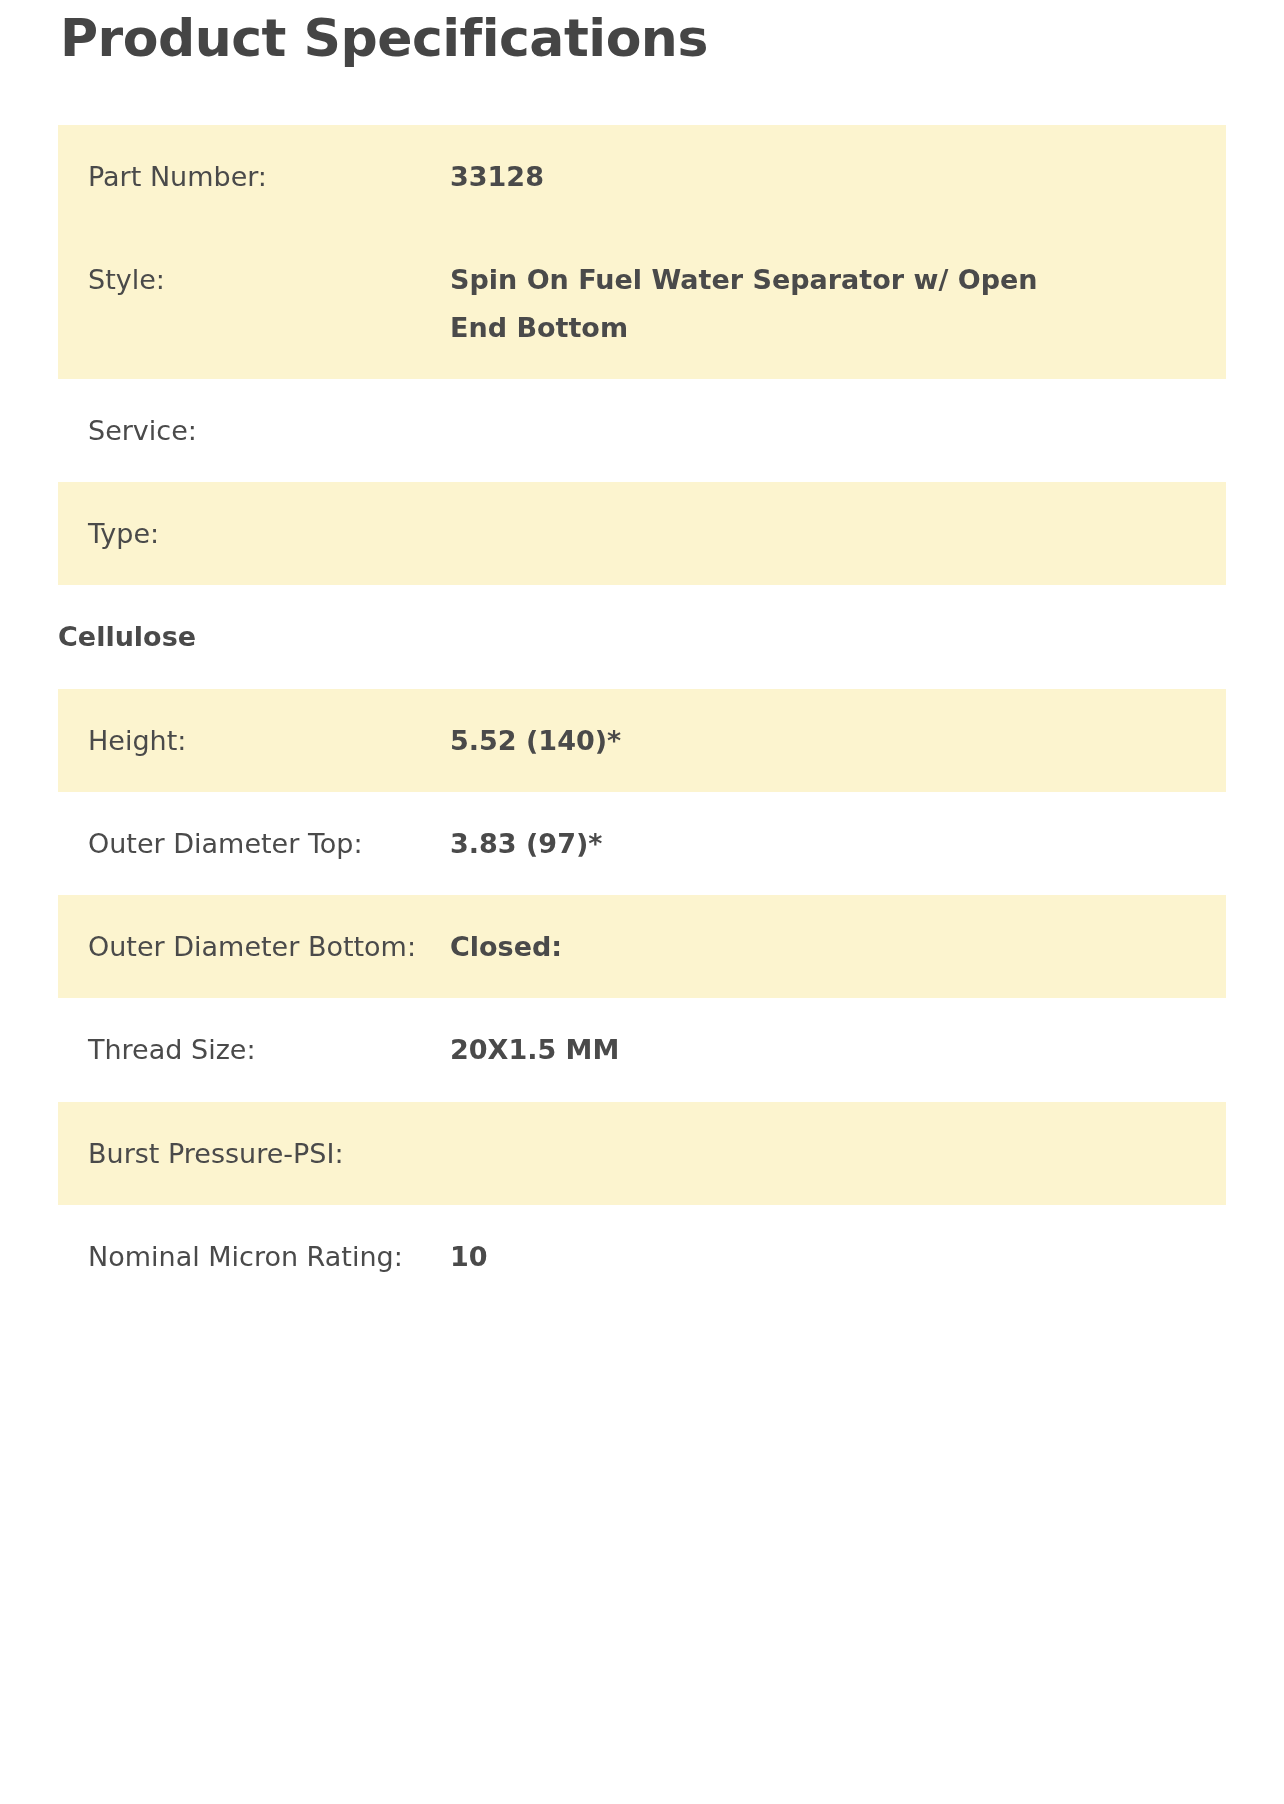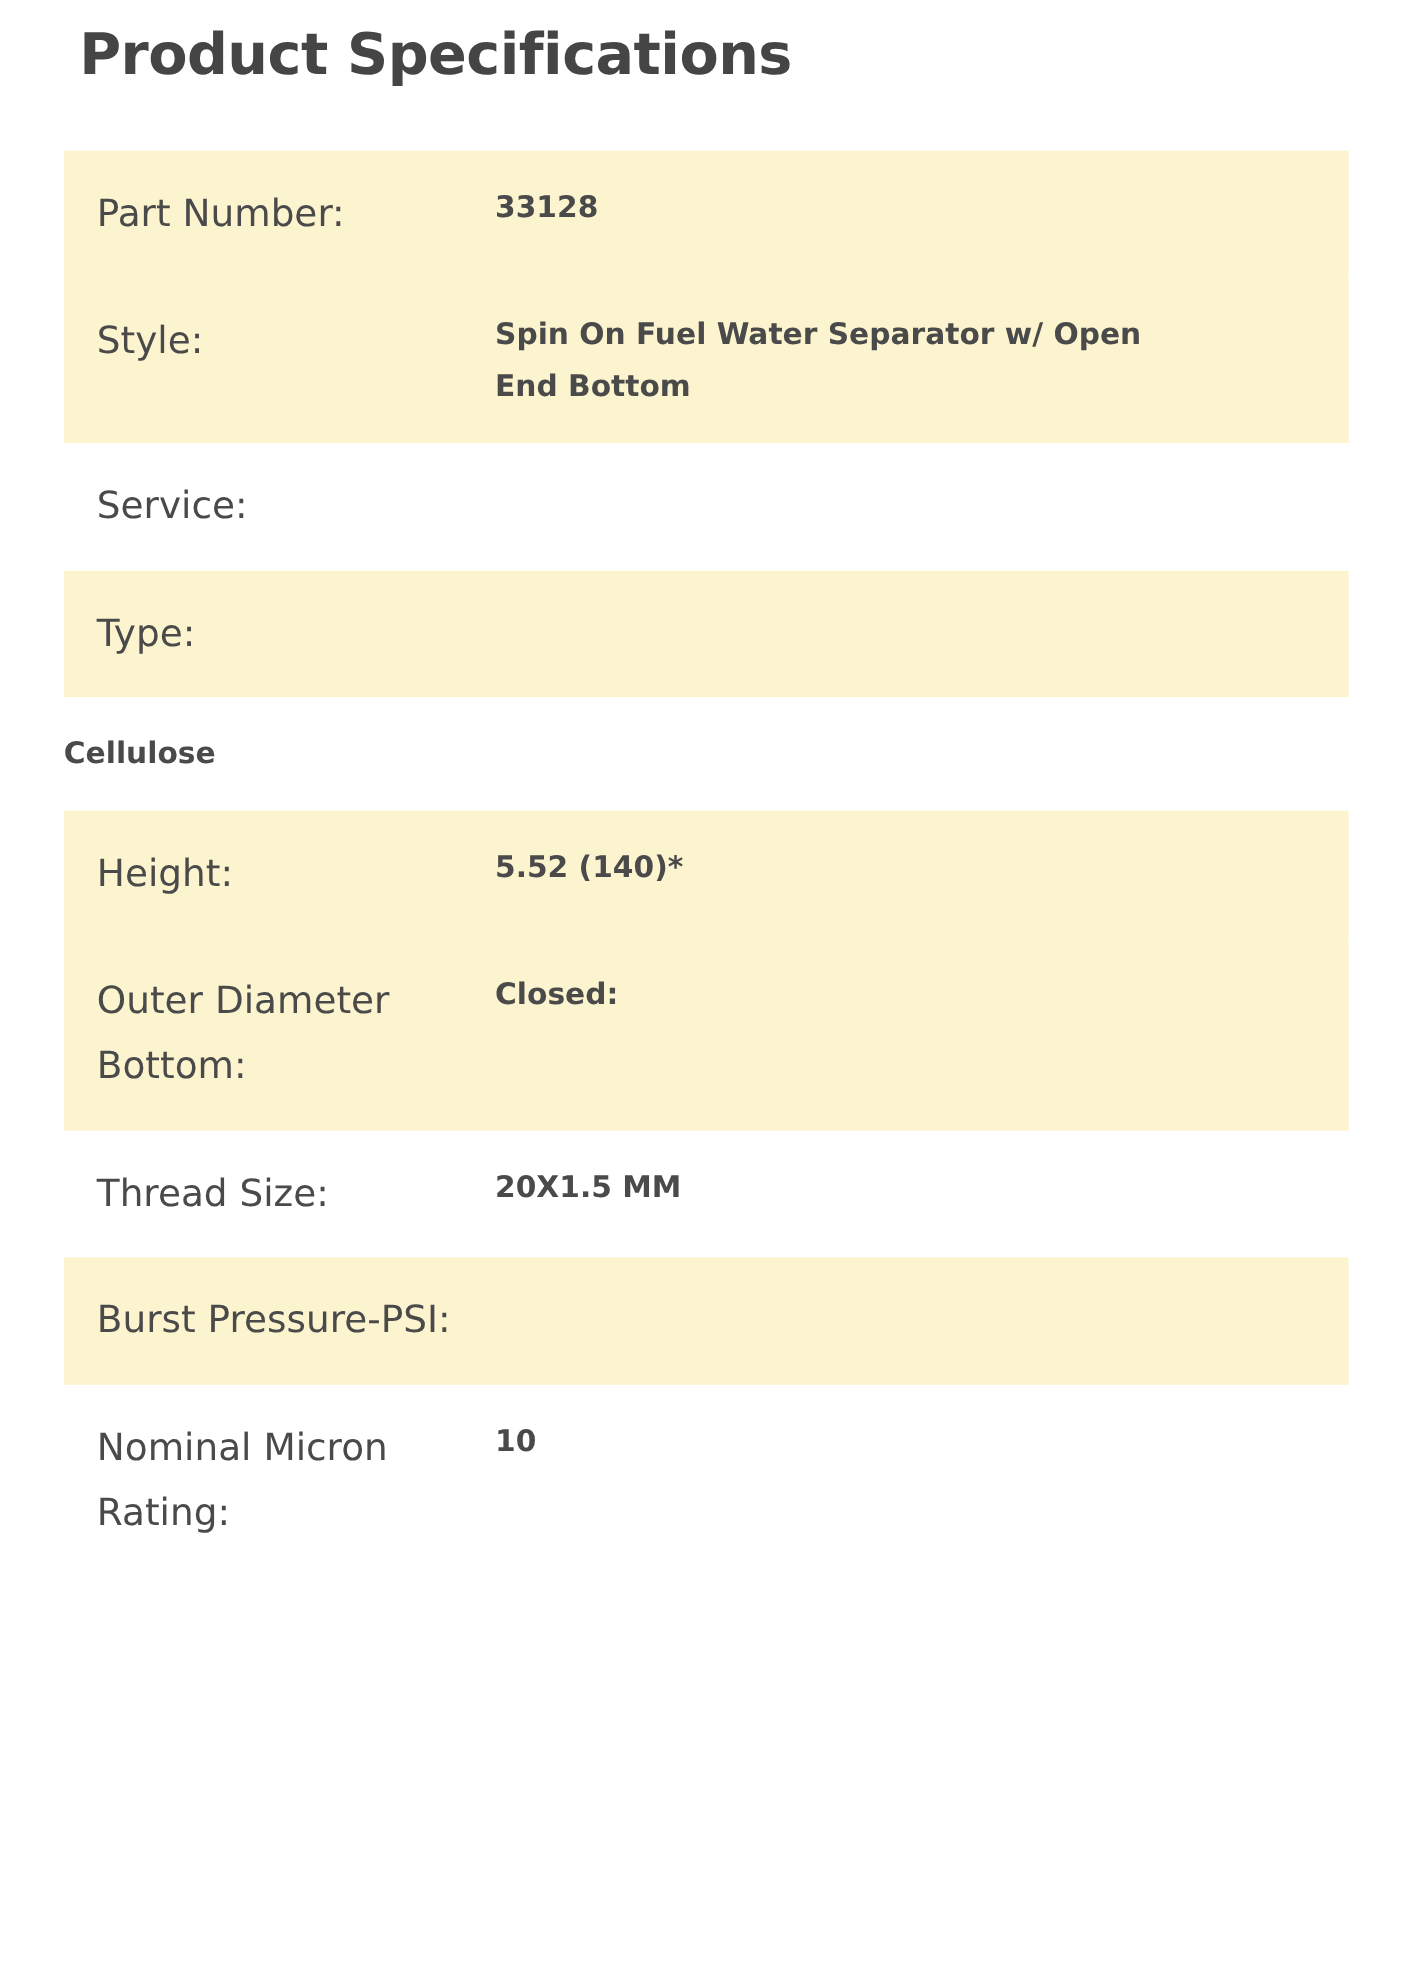--- a/index.html
+++ b/index.html
@@ -16,21 +16,21 @@
   .page {
     width: 1284px;
     box-sizing: border-box;
     padding: 0 0 40px 0;
   }
   .page-title {
     font-size: 52px;
     font-weight: bold;
     color: #454545;
     letter-spacing: -0.5px;
-    margin: 12px;
+    margin: 0;
     padding: 6px 0 0 60px;
     line-height: 1.25;
   }
   .spec-table {
     margin-top: 54px;
     width: 1168px;
     margin-left: 58px;
     border-collapse: collapse;
   }
   .spec-row {
@@ -42,21 +42,21 @@
     background: #fcf4cf;
   }
   .spec-row.plain {
     background: #ffffff;
   }
   .spec-label {
     width: 392px;
     min-width: 392px;
     box-sizing: border-box;
     padding: 28px 0 28px 30px;
-    font-size: 34px;
+    font-size: 27px;
     line-height: 1.75;
     color: #4a4a4a;
     font-weight: normal;
   }
   .spec-value {
     flex: 1;
     box-sizing: border-box;
     padding: 28px 40px 28px 0;
     font-size: 27px;
     line-height: 1.75;
@@ -113,20 +113,28 @@
         </div>
       </div>
       <div class="spec-row alt">
         <div class="spec-label">
           <span class="wrap">Height:</span>
         </div>
         <div class="spec-value">
           <span class="wrap">5.52 (140)*</span>
         </div>
       </div>
+      <div class="spec-row plain">
+        <div class="spec-label">
+          <span class="wrap">Outer Diameter Top:</span>
+        </div>
+        <div class="spec-value">
+          <span class="wrap">3.83 (97)*</span>
+        </div>
+      </div>
       <div class="spec-row alt">
         <div class="spec-label">
           <span class="wrap">Outer Diameter Bottom:</span>
         </div>
         <div class="spec-value">
           <span class="wrap">Closed:</span>
         </div>
       </div>
       <div class="spec-row plain">
         <div class="spec-label">

